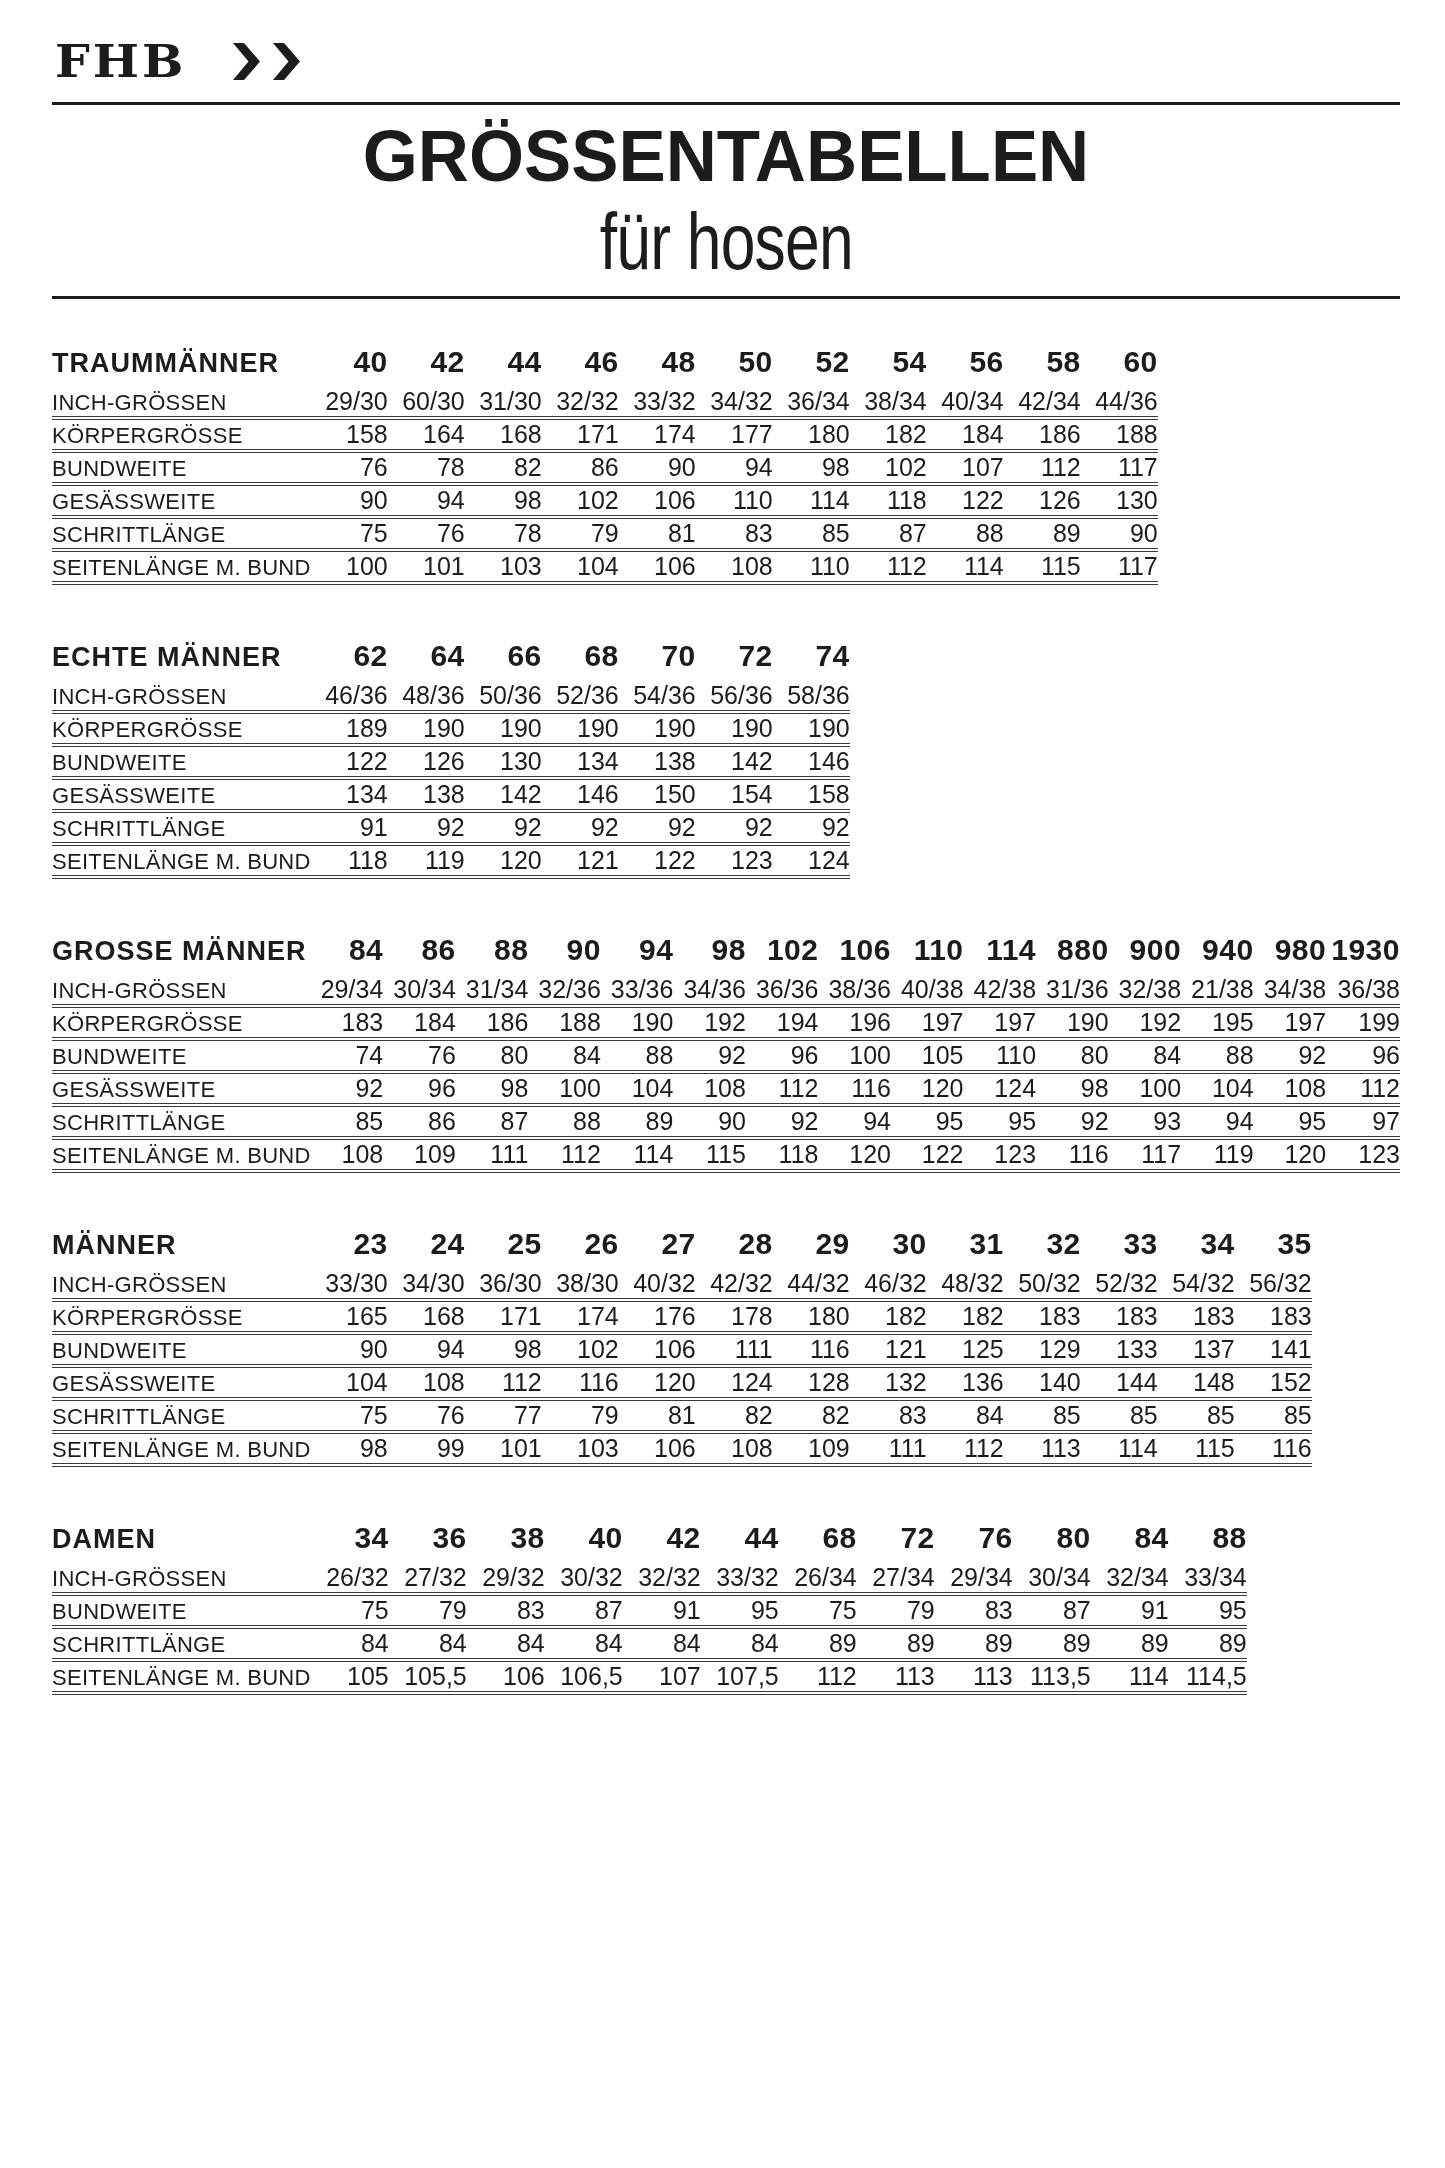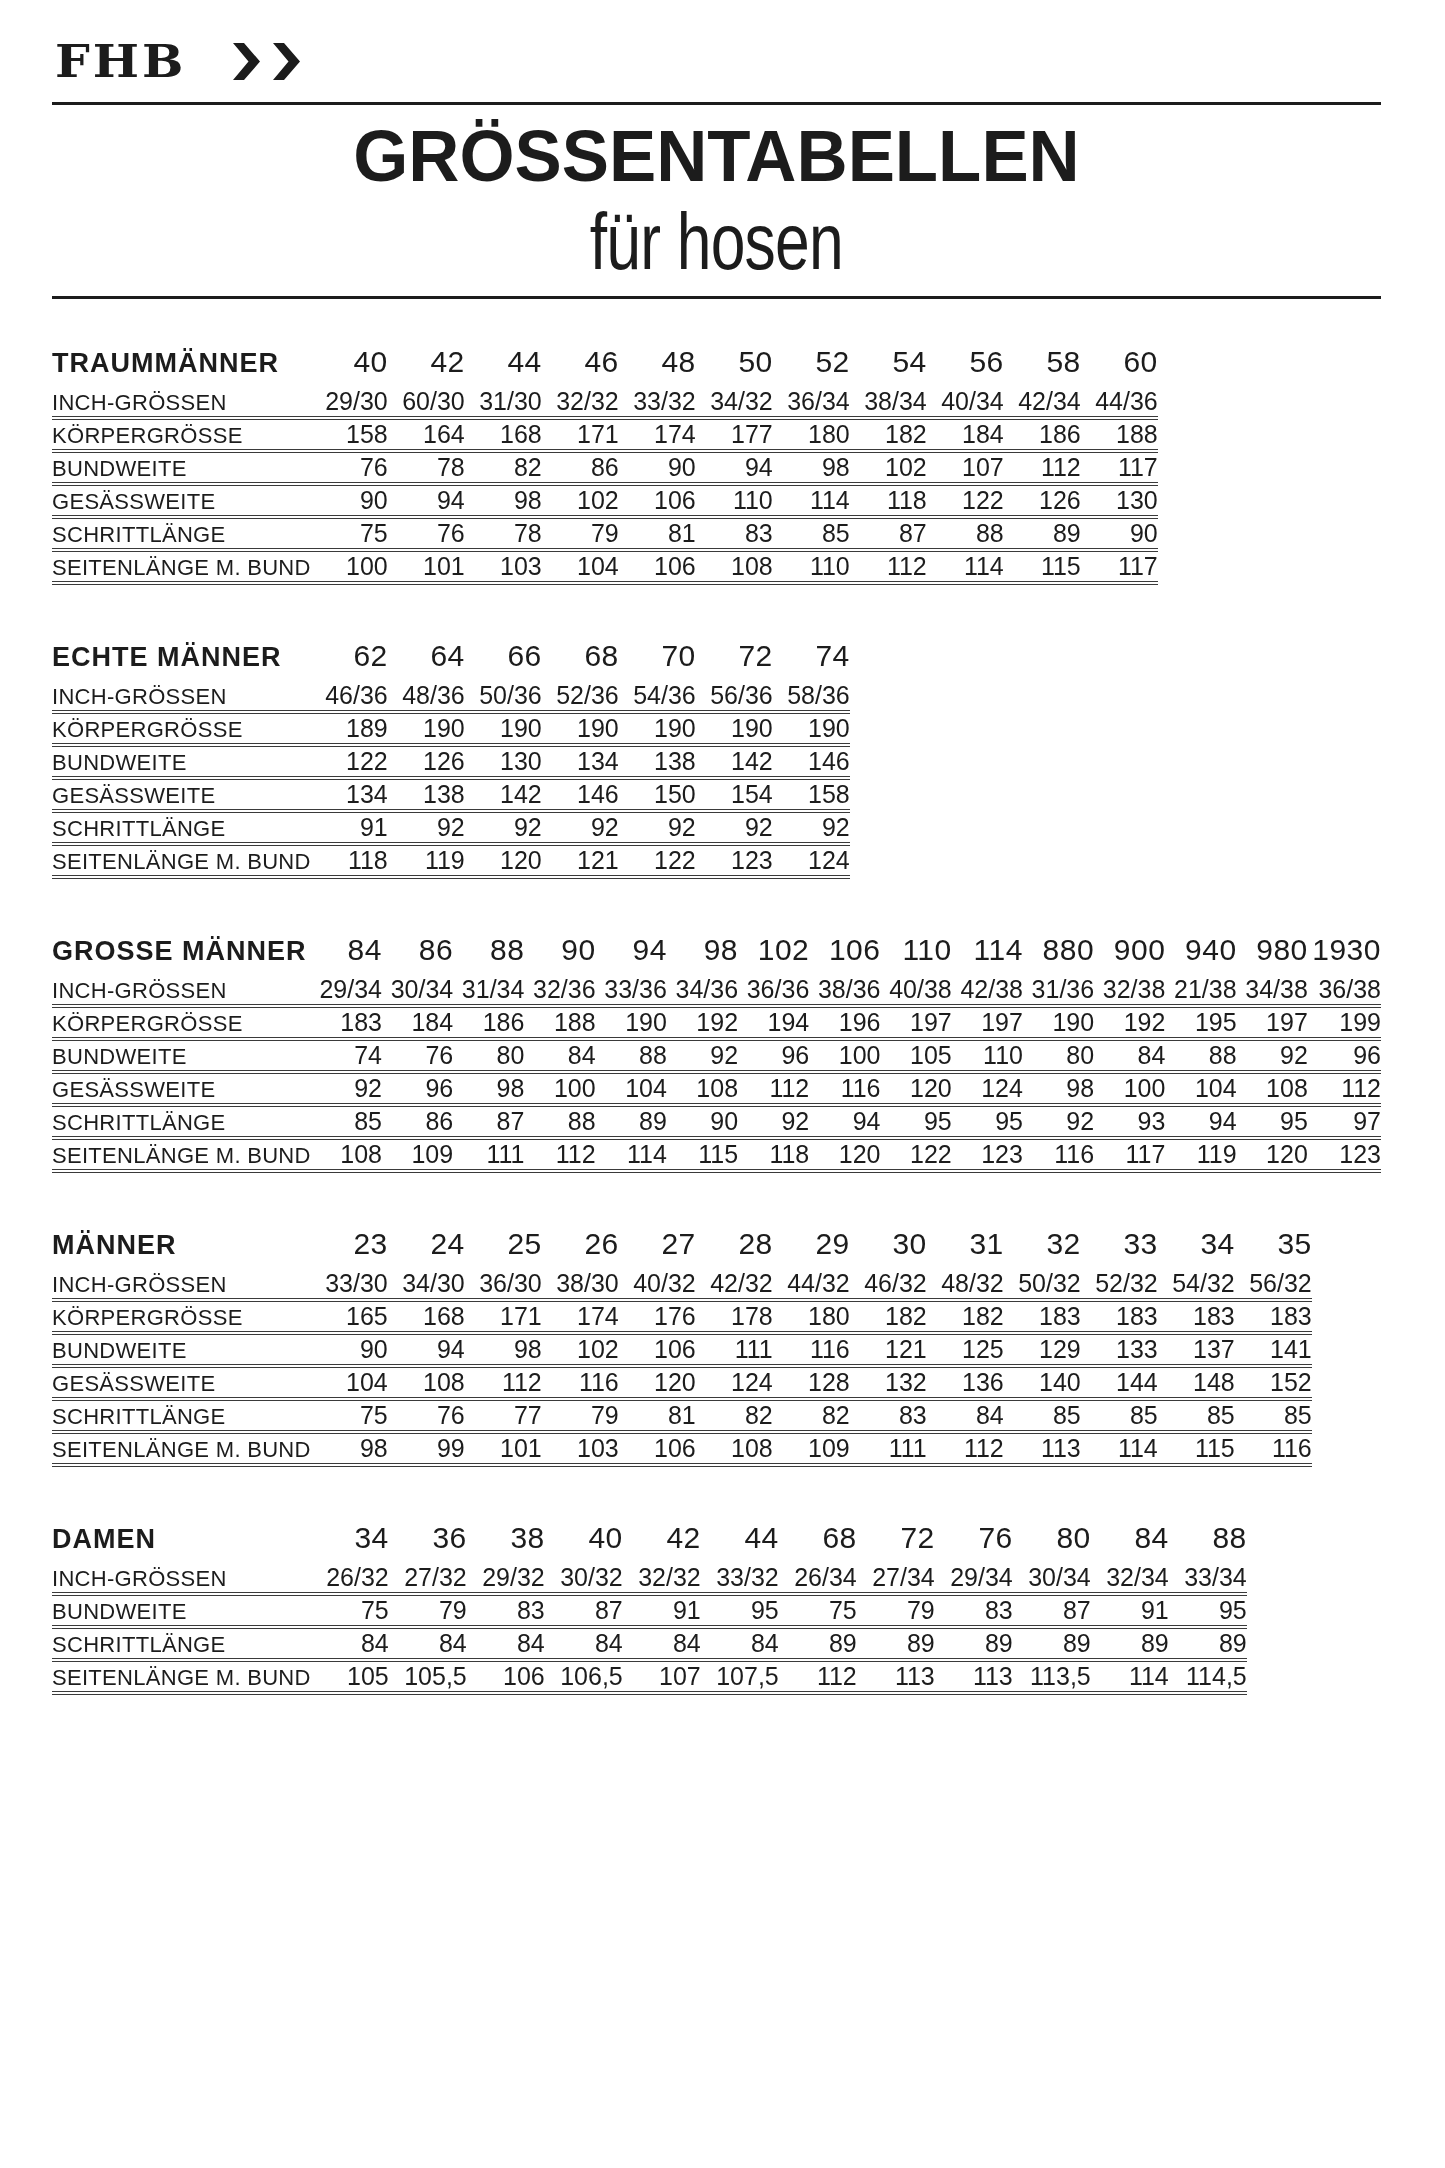--- a/index.html
+++ b/index.html
@@ -3,21 +3,21 @@
 <meta charset="utf-8">
 <style>
   * { margin:0; padding:0; box-sizing:border-box; }
   html,body { background:#ffffff; }
   .page {
     position:relative;
     width:1445px; height:2168px;
     background:var(--bg,#ffffff);
     color:var(--text,#1c1c1c);
     font-family:"Liberation Sans", sans-serif;
-    padding:0 64px 0 52px;
+    padding:0 45px 0 52px;
     overflow:hidden;
   }
   
   .logo-row{
     margin-top:40px; margin-left:3px;
     display:flex; align-items:center; height:42px;
   }
   .fhb{
     font-family:"DejaVu Serif","Liberation Serif",serif;
     font-weight:700; font-size:49px; line-height:1;
@@ -54,21 +54,21 @@
   }
   table.size-table.first{ margin-top:40px; }
   table.size-table th, table.size-table td{ padding:0; }
   tr.head th{
     height:48px; vertical-align:bottom; padding-bottom:8px;
   }
   th.t-title{
     text-align:left; font-size:27px; font-weight:700; letter-spacing:1px;
   }
   th.size{
-    text-align:right; font-size:30px; font-weight:400; letter-spacing:0.5px;
+    text-align:right; font-size:30px; font-weight:700; letter-spacing:0.5px;
   }
   tbody th.r-label{
     text-align:left; font-size:22px; font-weight:400; letter-spacing:0.3px;
   }
   tbody td{
     text-align:right; font-size:25px; font-weight:400;
   }
   tbody tr > th, tbody tr > td{
     height:31px; vertical-align:bottom; padding-bottom:3px;
     border-bottom:4px double var(--separator,#3a3a3a);

